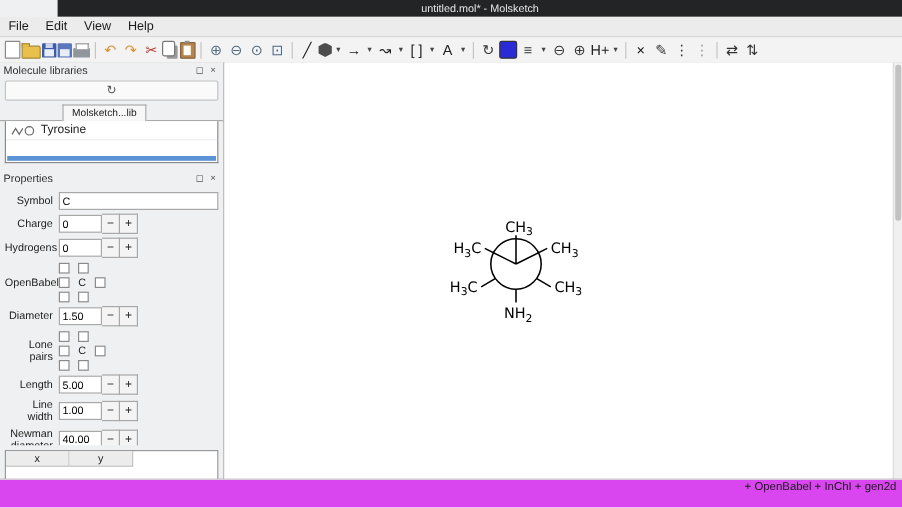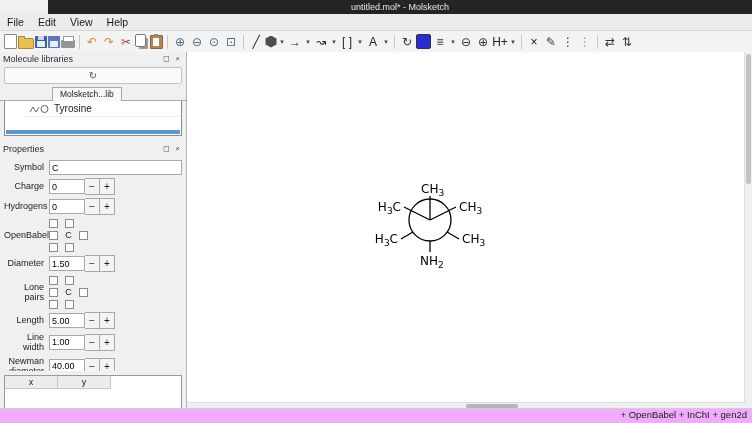--- a/index.html
+++ b/index.html
@@ -47,21 +47,21 @@
   .dock-header{height:13px;display:flex;align-items:center;padding:0 3px;font-size:9px;color:#2d2d2d;flex:none;}
   .dock-title{flex:1;}
   .dock-btn{width:11px;height:11px;display:inline-flex;align-items:center;justify-content:center;
             font-size:8px;color:#555;border-radius:1px;}
   .lib-reload-btn{margin:2px 4px 0;height:15px;background:#fafafa;border:1px solid #c2c2c2;border-radius:2px;
             display:flex;align-items:center;justify-content:center;font-size:10px;color:#555;flex:none;}
   .lib-tabbar{margin-top:3px;height:13px;border-bottom:1px solid #aaa;padding-left:52px;flex:none;}
   .lib-tab{display:inline-block;background:#f7f7f7;border:1px solid #aaa;border-bottom:1px solid #f7f7f7;
            font-size:8.5px;padding:0 7px;height:13px;line-height:12px;position:relative;top:0;}
   .lib-list{margin:0 4px;background:#fff;border:1px solid #8a8a8a;border-top:none;height:34px;position:relative;flex:none;}
-  .lib-item{display:flex;align-items:center;gap:4px;padding:2px 3px;font-size:10px;border-bottom:1px solid #ededed;margin-left:20px;}
+  .lib-item{display:flex;align-items:center;gap:4px;padding:2px 3px;font-size:10px;border-bottom:1px solid #ededed;}
   .selection-bar{position:absolute;bottom:1px;left:1px;right:1px;height:4px;background:#5b93d5;}
 
   
   .props-header{margin-top:6px;}
   .pform{padding:2px 0 0;flex:1;overflow:hidden;}
   .prow{display:flex;align-items:center;margin:3px 4px;}
   .plabel{width:40px;text-align:right;font-size:9px;color:#1c1c1c;margin-right:5px;flex:none;line-height:1.15;}
   .pinput{height:13px;border:1px solid #a8a8a8;background:#fff;font-size:9px;padding:0 2px;
           font-family:"Liberation Sans","DejaVu Sans",sans-serif;box-sizing:content-box;}
   .pinput.wide{flex:1;}
@@ -87,21 +87,21 @@
   .mol-svg text{font-family:"DejaVu Sans","Liberation Sans",sans-serif;font-size:12px;fill:#000;}
   .mol-svg tspan.sub{font-size:9px;}
 
   
   .vscroll{position:absolute;top:52px;right:0;width:7px;bottom:20px;background:#f0f0f0;border-left:1px solid #ddd;}
   .vthumb{position:absolute;top:2px;left:1px;width:5px;height:130px;background:#c2c2c2;border-radius:3px;}
   .hscroll{position:absolute;left:187px;right:7px;bottom:13px;height:7px;background:#f0f0f0;border-top:1px solid #ddd;}
   .hthumb{position:absolute;top:1px;left:50%;width:52px;height:5px;background:#b5b5b5;border-radius:3px;}
 
   
-  .statusbar{position:absolute;bottom:0;left:0;right:0;height:15px;background:#f0abfc;
+  .statusbar{position:absolute;bottom:0;left:0;right:0;height:24px;background:#d946ef;
              border-top:1px solid #cfcfcf;font-size:9.5px;color:#1a1a1a;text-align:right;
              line-height:12px;padding-right:5px;box-sizing:border-box;}
 </style>
 </head>
 <body>
 
 <div class="titlebar">
   <span>untitled.mol* - Molsketch</span>
 </div>
 

